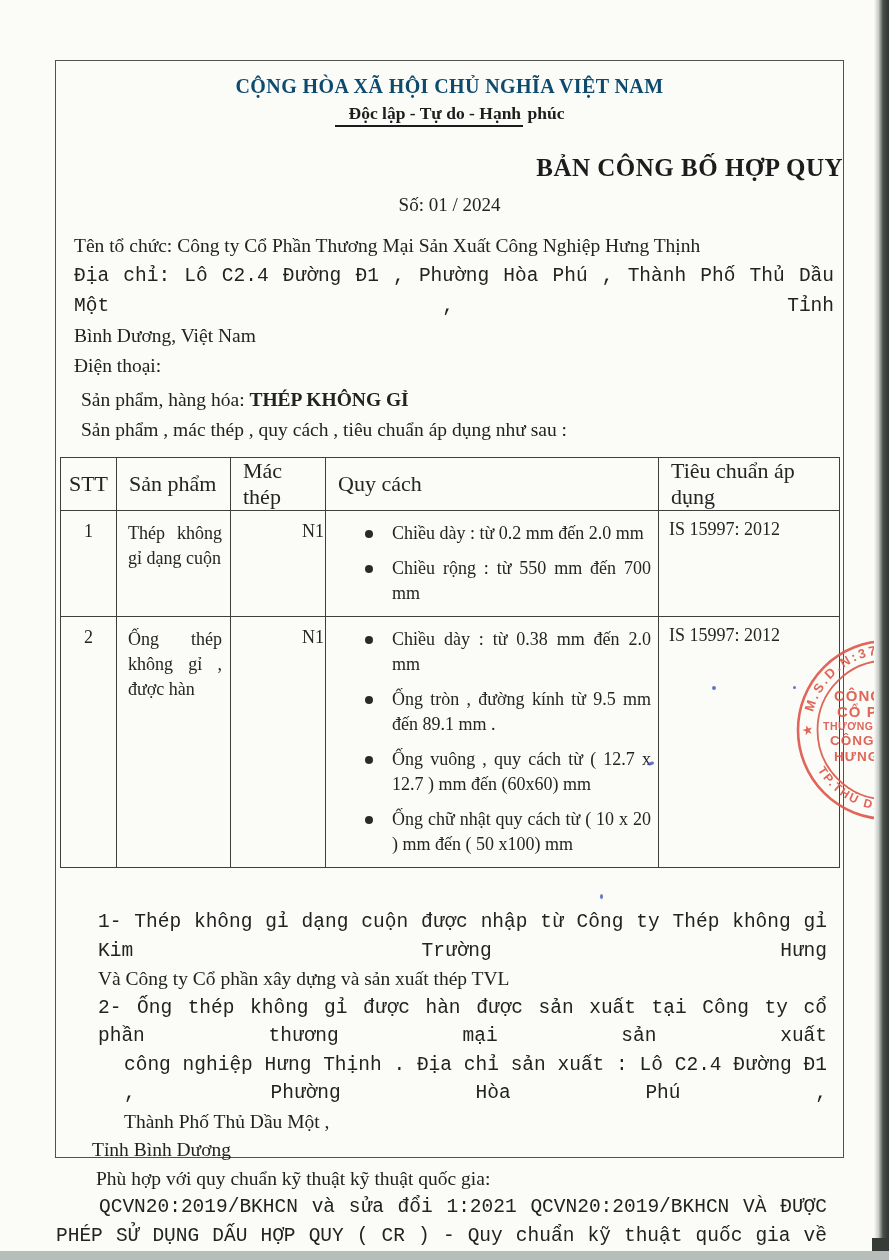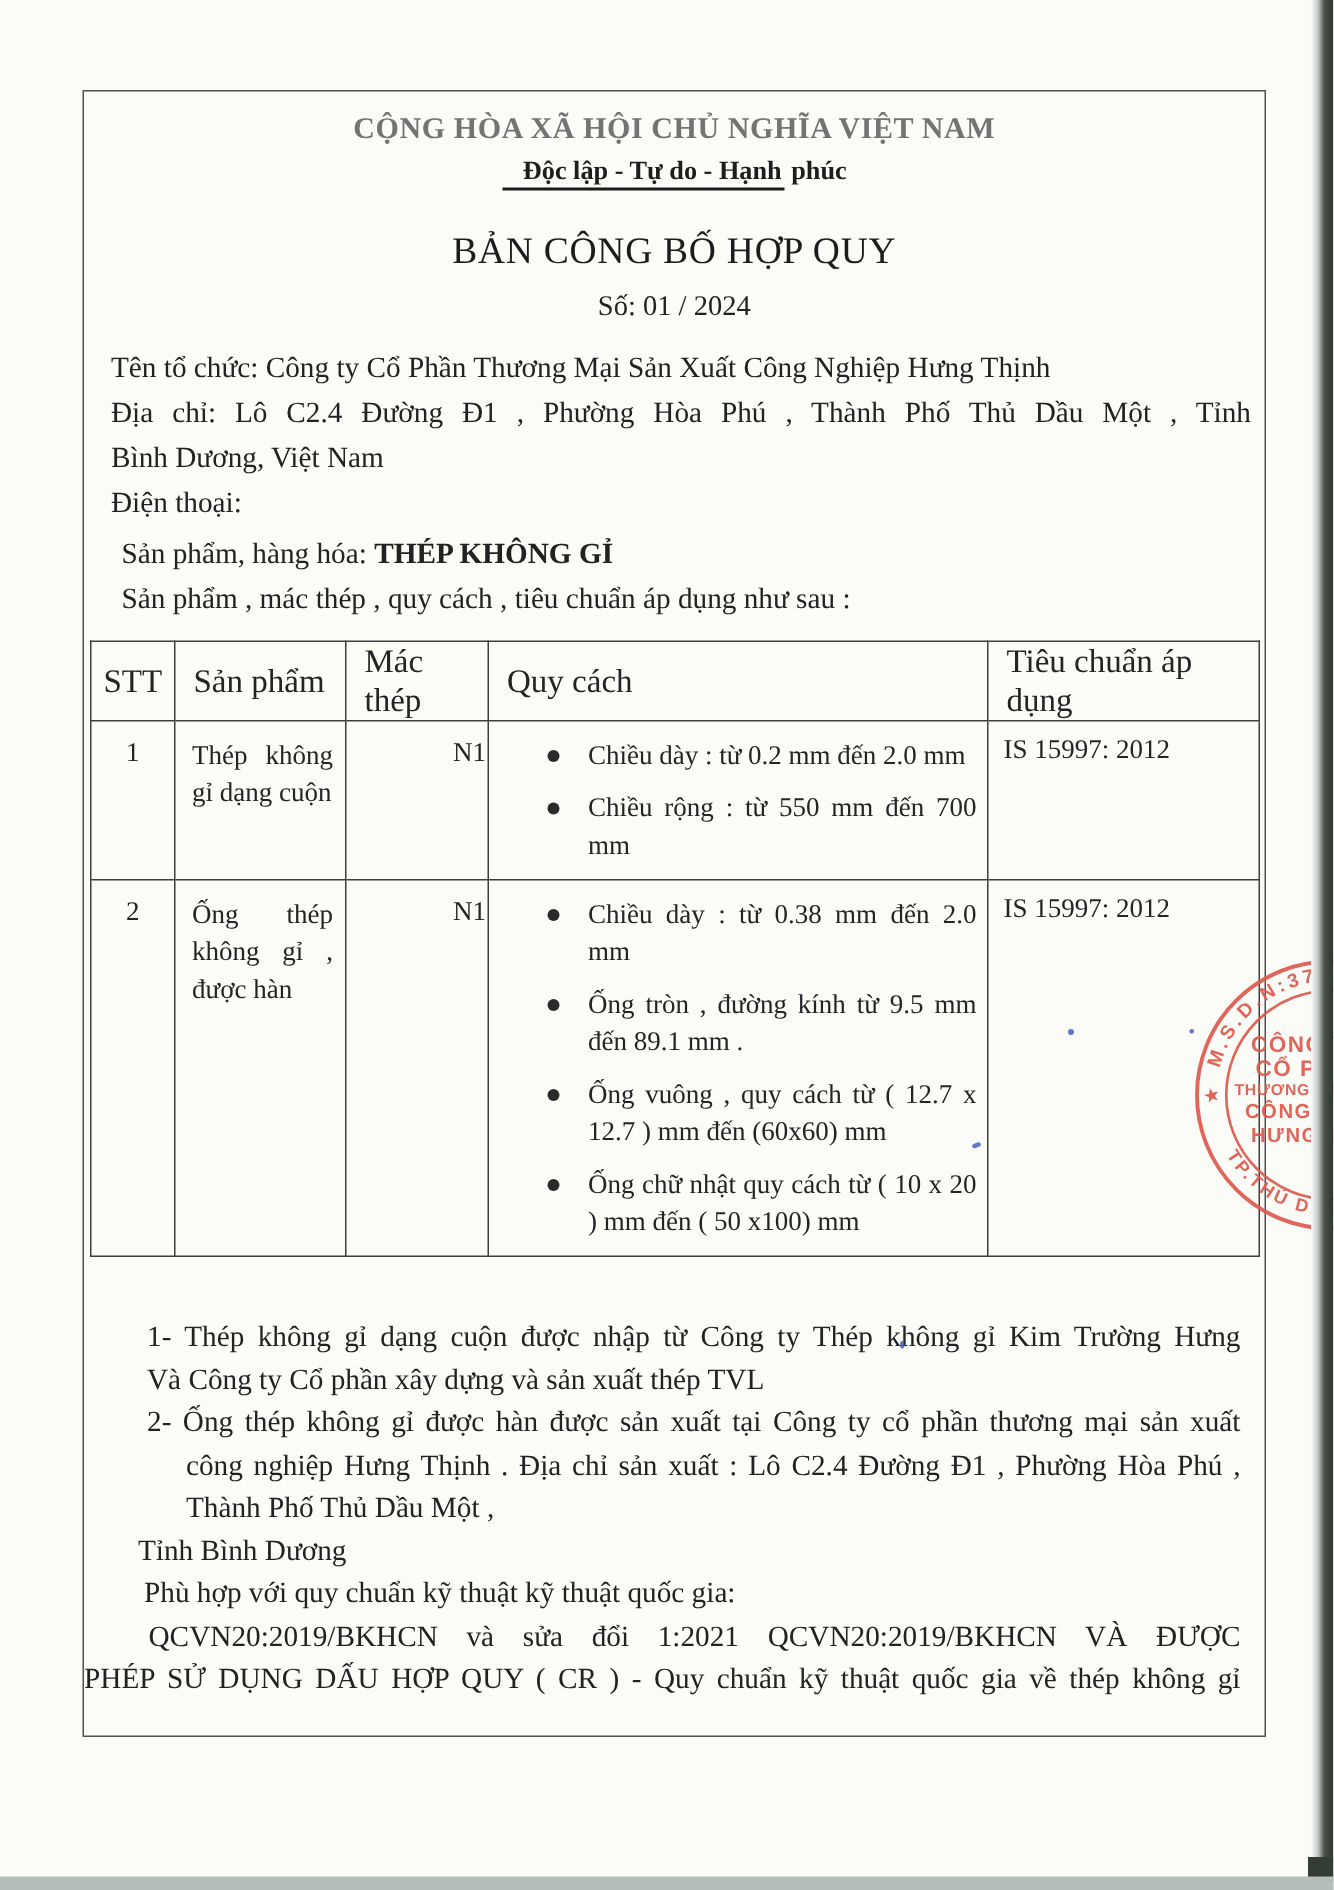--- a/index.html
+++ b/index.html
@@ -11,31 +11,31 @@
   .right-band{position:absolute;top:0;right:0;width:15px;height:100%;
     background:linear-gradient(to right,#fbfbf8 0%,#c6cbc8 30%,#4a514a 60%,#2e342e 100%);}
   .bottom-band{position:absolute;left:0;bottom:0;width:100%;height:9px;background:#b6bdbb;}
   .corner-foot{position:absolute;right:0;bottom:6px;width:17px;height:16px;background:#353b35;}
 
   
   .doc-box{position:absolute;left:55px;top:60px;width:789px;height:1098px;
     border:1.5px solid #515151;box-sizing:border-box;}
 
   .center{text-align:center;}
-  .nat-line1{margin-top:14px;font-size:20px;font-weight:bold;letter-spacing:.4px;color:#737373;}
+  .nat-line1{margin-top:14px;font-size:20px;font-weight:bold;letter-spacing:.4px;color:#0c4a6e;}
   .motto{margin-top:5px;font-size:17.5px;font-weight:bold;color:#1d1d1d;}
   .motto .u{border-bottom:2.5px solid #1c1c1c;padding:0 2px 2px 14px;}
-  .doc-title{margin-top:30px;font-size:25px;font-weight:normal;letter-spacing:.5px;color:#1c1c1c;}
+  .doc-title{margin-top:30px;font-size:25px;font-weight:bold;letter-spacing:.5px;color:#1c1c1c;text-align:right;}
   .doc-number{margin-top:12px;font-size:19px;}
 
   .info{margin-top:15px;font-size:19.5px;line-height:30px;}
   .info-line{padding-left:18px;}
   .indent2{padding-left:25px;}
   .gap-top{margin-top:4px;}
-  .just{text-align:justify;text-align-last:justify;padding-right:9px;}
+  .just{text-align:justify;text-align-last:justify;padding-right:9px;font-family:Liberation Mono, monospace;}
   .bold{font-weight:bold;}
 
   
   table{border-collapse:collapse;table-layout:fixed;width:779px;margin:12px 0 0 4px;
         font-size:18px;color:#242424;}
   col.c1{width:56px;}col.c2{width:114px;}col.c3{width:95px;}col.c4{width:333px;}col.c5{width:181px;}
   th,td{border:1.6px solid #3e3e3e;vertical-align:top;font-weight:normal;}
   thead th{height:36px;vertical-align:middle;text-align:left;padding:0 0 0 12px;font-size:22px;}
   thead th.cstt{text-align:center;padding:0;}
   tr.r1{height:100px;}

